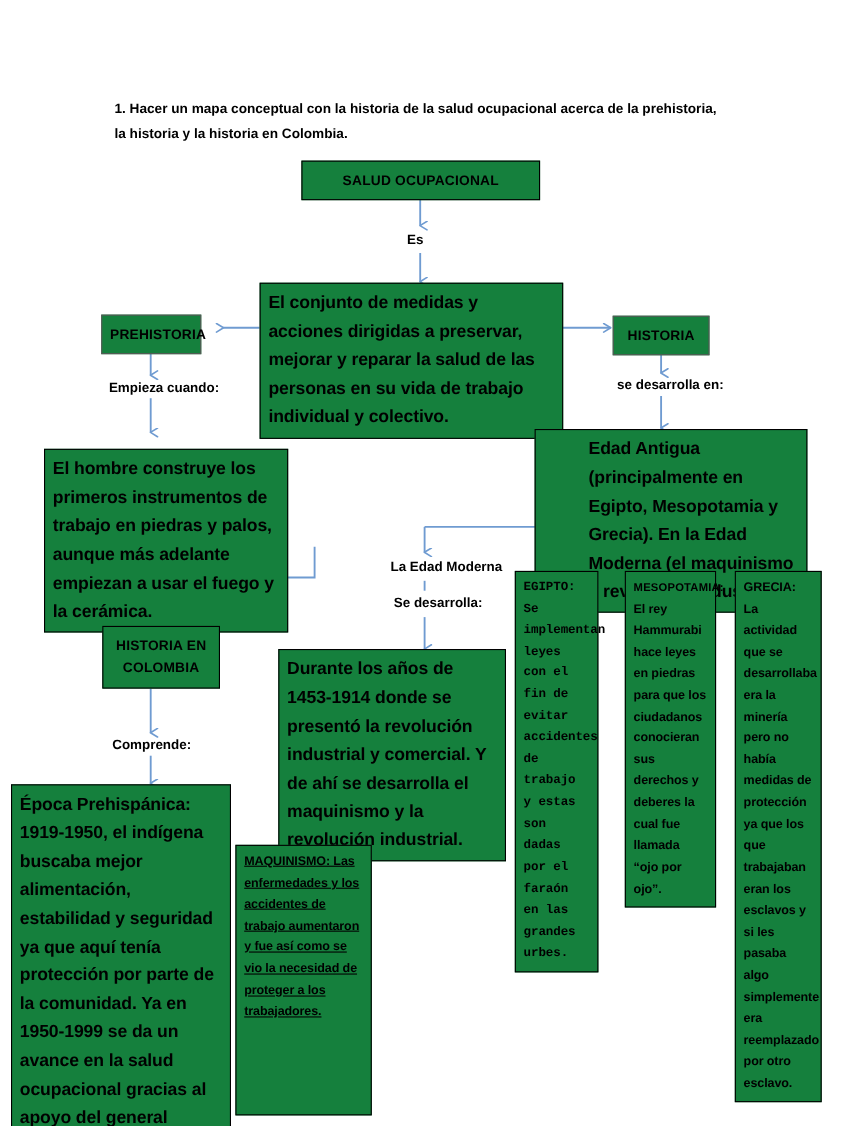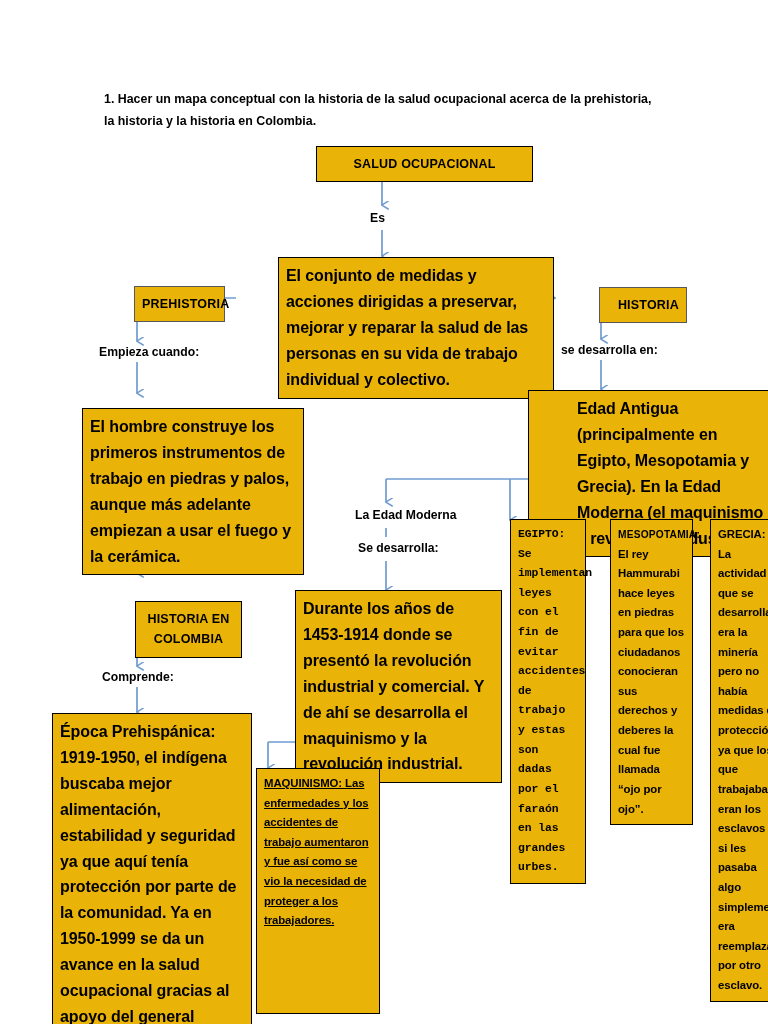--- a/index.html
+++ b/index.html
@@ -24,30 +24,29 @@
   #wires {
     position: absolute;
     left: 0; top: 0;
     width: 768px;
     height: 1024px;
     pointer-events: none;
   }
   .node {
     position: absolute;
     box-sizing: border-box;
-    background: #eab308;
+    background: #15803d;
     border: 1.2px solid #000000;
     padding: 5px 7px;
     font-weight: bold;
     line-height: 1.62;
     letter-spacing: -0.1px;
     z-index: 2;
-    margin-left: 42px;
   }
-  .node.gray { border-color: #585858; text-align: right; }
+  .node.gray { border-color: #585858; }
   .title-node {
     text-align: center;
     font-size: 12.5px;
     letter-spacing: 0.2px;
     padding-top: 7px;
     padding-bottom: 7px;
   }
   .body-node { font-size: 16px; }
   .col-node  { font-size: 11.4px; line-height: 1.72; }
   .label {
@@ -152,21 +151,21 @@
   <div class="label" style="left:358px; top:541px;text-align:right;">Se desarrolla:</div>
 
   <div class="node col-node" style="left:468px; top:519px; width:76px; min-height:240px;font-family:Liberation Mono, monospace;">EGIPTO: Se implementan leyes con el fin de evitar accidentes de trabajo y estas son dadas por el faraón en las grandes urbes.</div>
 
   <div class="node col-node" style="left:568px; top:519px; width:83px; min-height:248px;"><span class="smallcaps">MESOPOTAMIA:</span><span> El rey Hammurabi hace leyes en piedras para que los ciudadanos conocieran sus derechos y deberes la cual fue llamada “ojo por ojo”.</span></div>
 
   <div class="node col-node" style="left:668px; top:519px; width:79px; min-height:390px;">GRECIA: La actividad que se desarrollaba era la minería pero no había medidas de protección ya que los que trabajaban eran los esclavos y si les pasaba algo simplemente era reemplazado por otro esclavo.</div>
 
   <div class="node body-node" style="left:253px; top:590px; width:207px;">Durante los años de 1453-1914 donde se presentó la revolución industrial y comercial. Y de ahí se desarrolla el maquinismo y la revolución industrial.</div>
 
-  <div class="node title-node" style="left:93px; top:601px; width:107px;">HISTORIA EN COLOMBIA</div>
+  <div class="node title-node" style="left:93px; top:569px; width:107px;">HISTORIA EN COLOMBIA</div>
 
   <div class="label" style="left:102px; top:670px;">Comprende:</div>
 
   <div class="node body-node" style="left:10px; top:713px; width:200px; min-height:305px;">Época Prehispánica: 1919-1950, el indígena buscaba mejor alimentación, estabilidad y seguridad ya que aquí tenía protección por parte de la comunidad. Ya en 1950-1999 se da un avance en la salud ocupacional gracias al apoyo del general Rafael Uribe ya que fue el primero de hablar de la seguridad en el trabajo en Colombia. Años más tarde propuso una ley con el fin de disminuir accidentes.</div>
 
   <div class="node col-node" style="left:214px; top:768px; width:124px; min-height:246px;text-decoration:underline;"><span>MAQUINISMO:</span><span> Las enfermedades y los accidentes de trabajo aumentaron y fue así como se vio la necesidad de proteger a los trabajadores.</span></div>
 
 
 </div>
 

